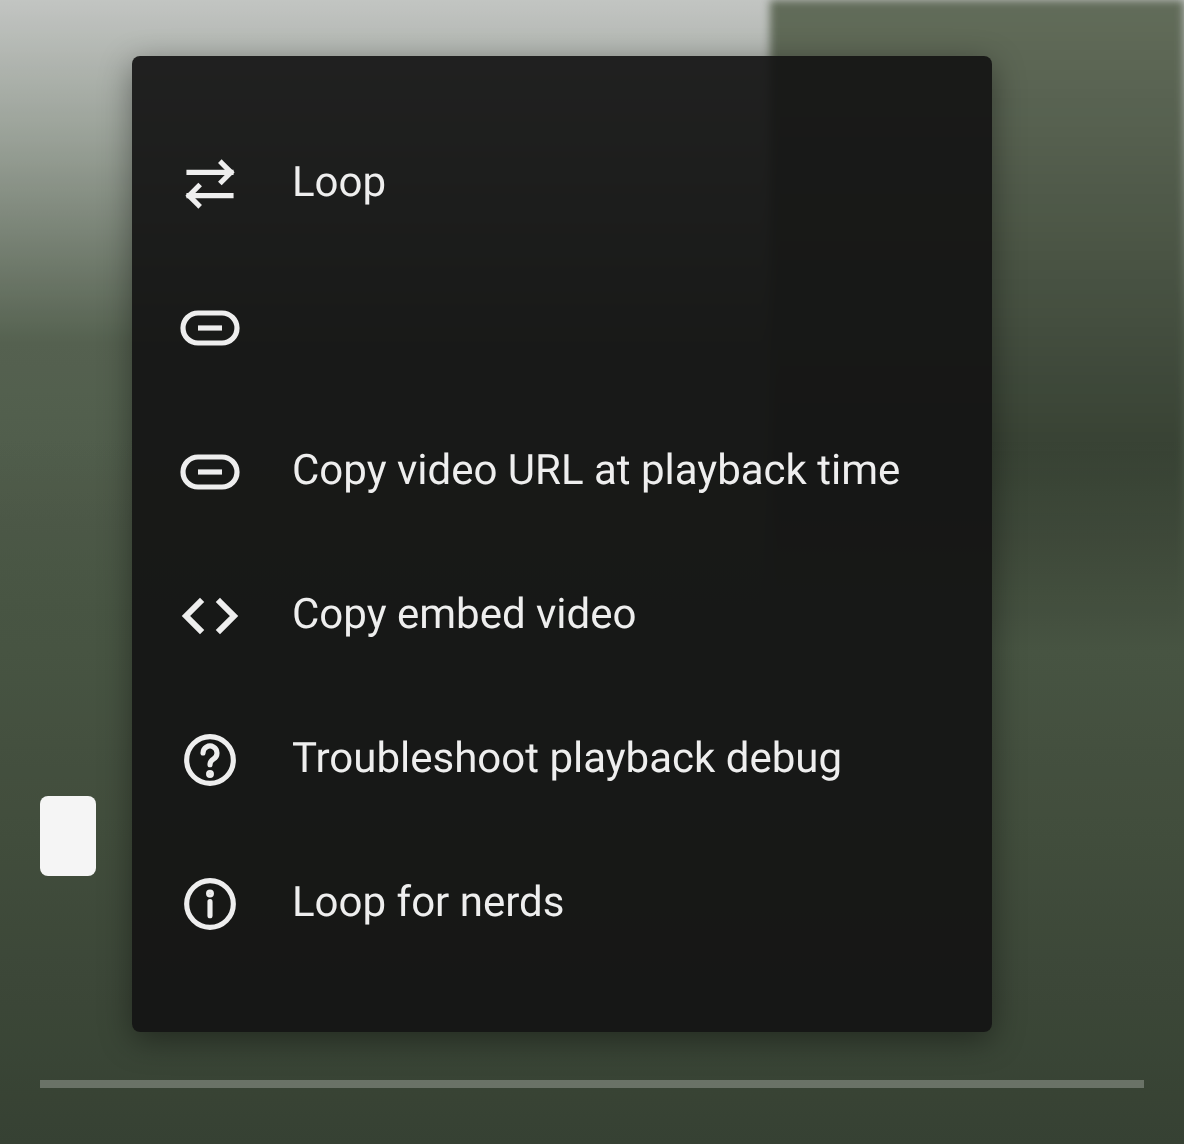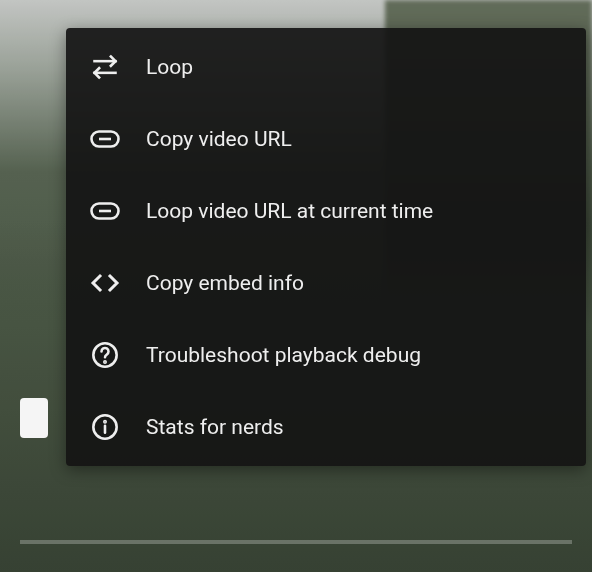--- a/index.html
+++ b/index.html
@@ -48,24 +48,24 @@
       right: 20px;
       bottom: 28px;
       height: 4px;
       background: rgba(255,255,255,0.25);
       z-index: 1;
     }
     .context-menu {
       position: absolute;
       left: 66px;
       top: 28px;
-      width: 520px;
+      width: 430px;
       background: rgba(20, 20, 20, 0.92);
       border-radius: 4px;
-      padding: 3px 0;
+      padding: 28px 0;
       z-index: 10;
       box-shadow: 0 4px 16px rgba(0,0,0,0.4);
     }
     .menu-item {
       display: flex;
       align-items: center;
       height: 72px;
       padding: 0 24px;
       color: #eeeeee;
       font-size: 21px;
@@ -109,41 +109,40 @@
     <span class="menu-label">Loop</span>
   </div>
 
   <div class="menu-item">
     <span class="icon-slot">
       <svg width="30" height="18" viewBox="0 0 30 18" fill="none" stroke="#eeeeee" stroke-width="2.6">
         <rect x="1.5" y="1.5" width="27" height="15" rx="7.5"></rect>
         <line x1="9" y1="9" x2="21" y2="9"></line>
       </svg>
     </span>
-    <span class="menu-label">Copy video URL</span>
   </div>
 
   <div class="menu-item">
     <span class="icon-slot">
       <svg width="30" height="18" viewBox="0 0 30 18" fill="none" stroke="#eeeeee" stroke-width="2.6">
         <rect x="1.5" y="1.5" width="27" height="15" rx="7.5"></rect>
         <line x1="9" y1="9" x2="21" y2="9"></line>
       </svg>
     </span>
-    <span class="menu-label">Loop video URL at current time</span>
+    <span class="menu-label">Copy video URL at playback time</span>
   </div>
 
   <div class="menu-item">
     <span class="icon-slot">
       <svg width="30" height="20" viewBox="0 0 30 20" fill="none" stroke="#eeeeee" stroke-width="3" stroke-linecap="square" stroke-linejoin="miter">
         <polyline points="10 3 3 10 10 17"></polyline>
         <polyline points="20 3 27 10 20 17"></polyline>
       </svg>
     </span>
-    <span class="menu-label">Copy embed info</span>
+    <span class="menu-label">Copy embed video</span>
   </div>
 
 
   <div class="menu-item">
     <span class="icon-slot">
       <svg width="28" height="28" viewBox="0 0 24 24" fill="none" stroke="#eeeeee" stroke-width="2.2" stroke-linecap="round">
         <circle cx="12" cy="12" r="10"></circle>
         <path d="M9 9 a3 3 0 1 1 4.5 2.6 c-1 0.6 -1.5 1.2 -1.5 2.4"></path>
         <circle cx="12" cy="18" r="0.6" fill="#eeeeee"></circle>
       </svg>
@@ -152,16 +151,16 @@
   </div>
 
   <div class="menu-item">
     <span class="icon-slot">
       <svg width="28" height="28" viewBox="0 0 24 24" fill="none" stroke="#eeeeee" stroke-width="2.2" stroke-linecap="round">
         <circle cx="12" cy="12" r="10"></circle>
         <circle cx="12" cy="7.5" r="0.6" fill="#eeeeee"></circle>
         <line x1="12" y1="11" x2="12" y2="17"></line>
       </svg>
     </span>
-    <span class="menu-label">Stats for nerds</span>
+    <span class="menu-label">Loop for nerds</span>
   </div>
 
 </div>
 
 </body></html>

